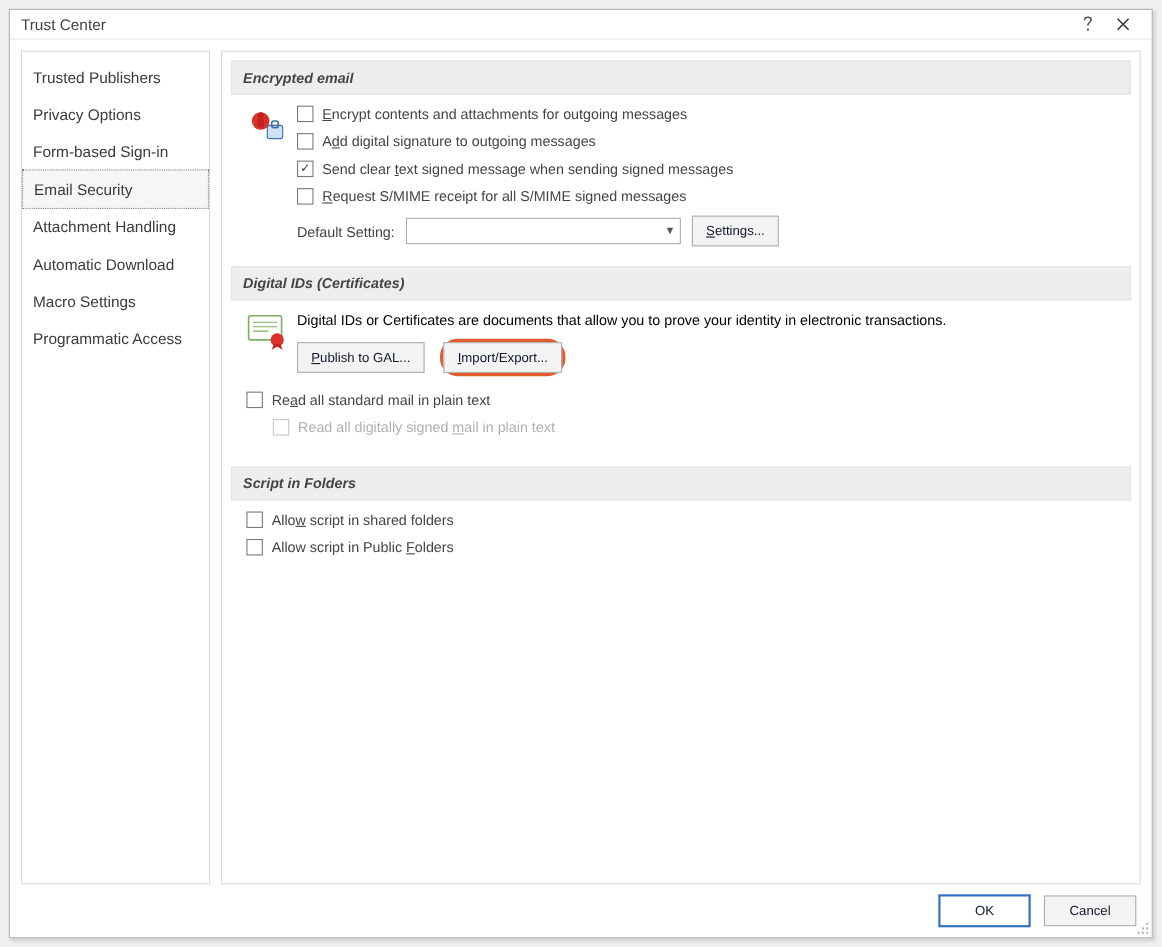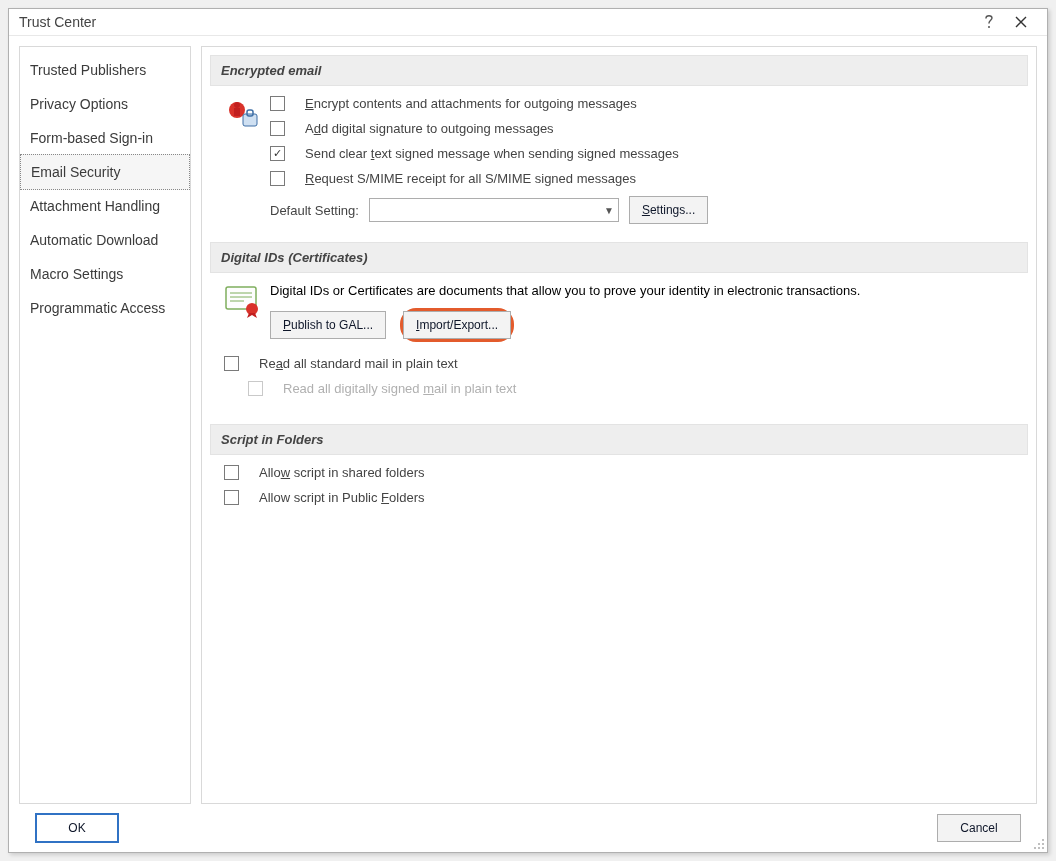--- a/index.html
+++ b/index.html
@@ -79,21 +79,21 @@
     padding: 10px 6px 4px 6px;
   }
   .section-icon {
     width: 54px;
     display: flex; justify-content: center; align-items: flex-start;
     padding-top: 2px;
   }
   .section-content { flex: 1; }
   .chk-row {
     display: flex; align-items: center;
-    gap: 20px;
+    gap: 8px;
     margin-bottom: 10px;
     color: #444;
   }
   .chk-row.indent { margin-left: 24px; }
   .chk-row.disabled { color: #b0b0b0; }
   .chk {
     width: 15px; height: 15px;
     border: 1px solid #7a7a7a;
     background: #fff;
     display: inline-flex; align-items: center; justify-content: center;
@@ -128,23 +128,23 @@
     border: 1px solid #adadad;
     background: #fff;
     display: flex; align-items: center; justify-content: flex-end;
     padding: 0 4px;
     color: #444;
   }
   .select-box .arrow { color: #555; font-size: 10px; }
   .u { text-decoration: underline; }
   .footer {
     height: 48px;
-    display: flex; align-items: center; justify-content: space-between;
+    display: flex; align-items: center; justify-content: flex-end;
     gap: 12px;
-    padding: 0 26px;
+    padding: 0 14px;
     position: relative;
   }
   .resize-grip {
     position: absolute; right: 2px; bottom: 2px;
     width: 14px; height: 14px;
     color: #aaa;
     font-size: 14px;
     line-height: 10px;
     pointer-events: none;
   }

